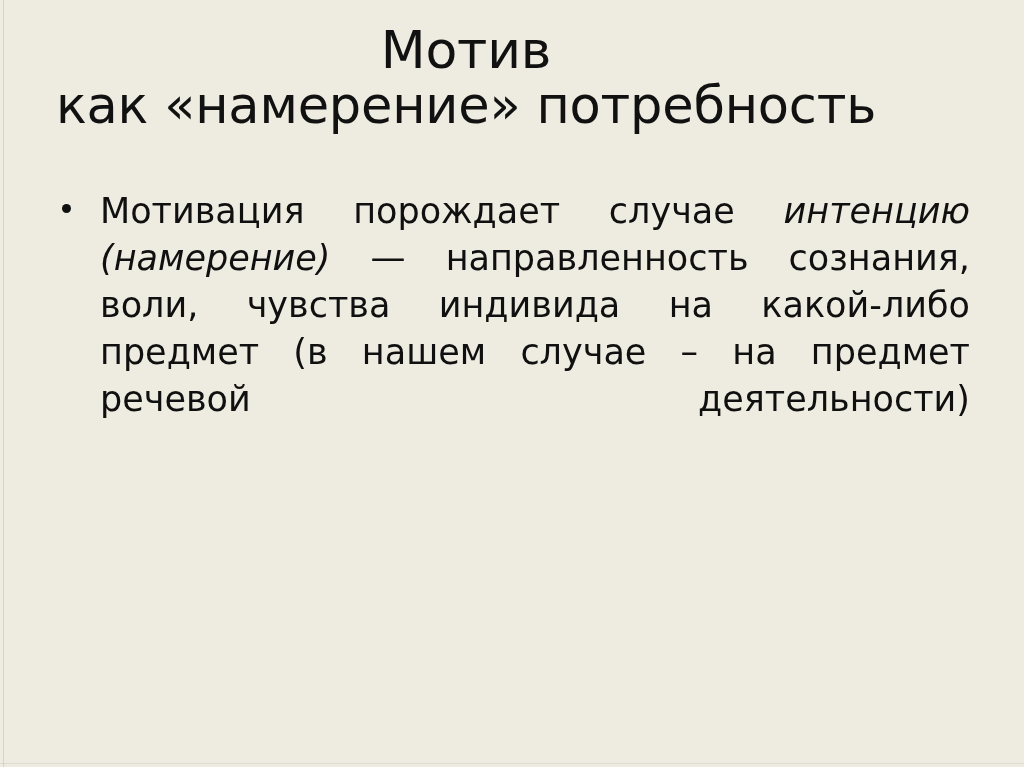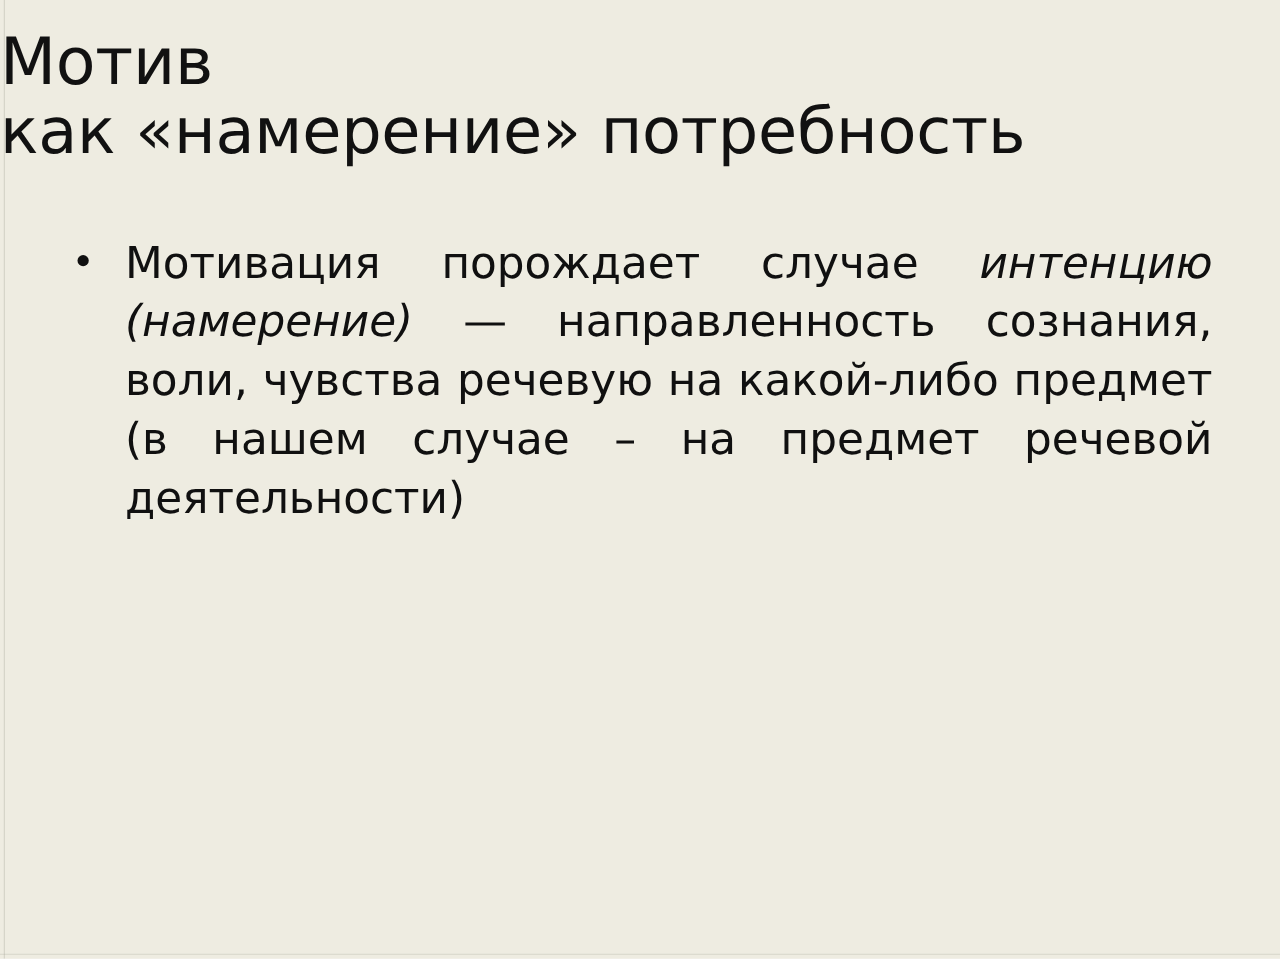--- a/index.html
+++ b/index.html
@@ -42,21 +42,21 @@
     height: 1px;
     background: rgba(160, 158, 145, 0.22);
     pointer-events: none;
   }
 
   .title-block {
     position: absolute;
     left: 0;
     top: 22px;
     width: 932px;
-    text-align: left;
+    text-align: center;
     color: #111111;
   }
 
   .title-line {
     font-family: "DejaVu Sans", sans-serif;
     font-size: 52px;
     font-weight: 400;
     line-height: 56px;
     letter-spacing: -0.2px;
     white-space: nowrap;
@@ -119,18 +119,18 @@
 
   <div class="title-block">
     <div class="title-line title-line-1">Мотив</div>
     <div class="title-line title-line-2">как «намерение» потребность</div>
   </div>
 
   <div class="content-block">
     <div class="bullet-item">
       <span class="bullet-marker"></span>
       <span class="bullet-text">
-        <span>Мотивация порождает случае </span><span class="em-italic">интенцию (намерение)</span><span> — направленность сознания, воли, чувства речевую на какой-либо предмет (в нашем случае – на предмет речевой деятельности)</span>
+        <span>Мотивация порождает случае </span><span class="em-italic">интенцию (намерение)</span><span> — направленность сознания, воли, чувства индивида на какой-либо предмет (в нашем случае – на предмет речевой деятельности)</span>
       </span>
     </div>
   </div>
 
 </div>
 
 </body></html>

